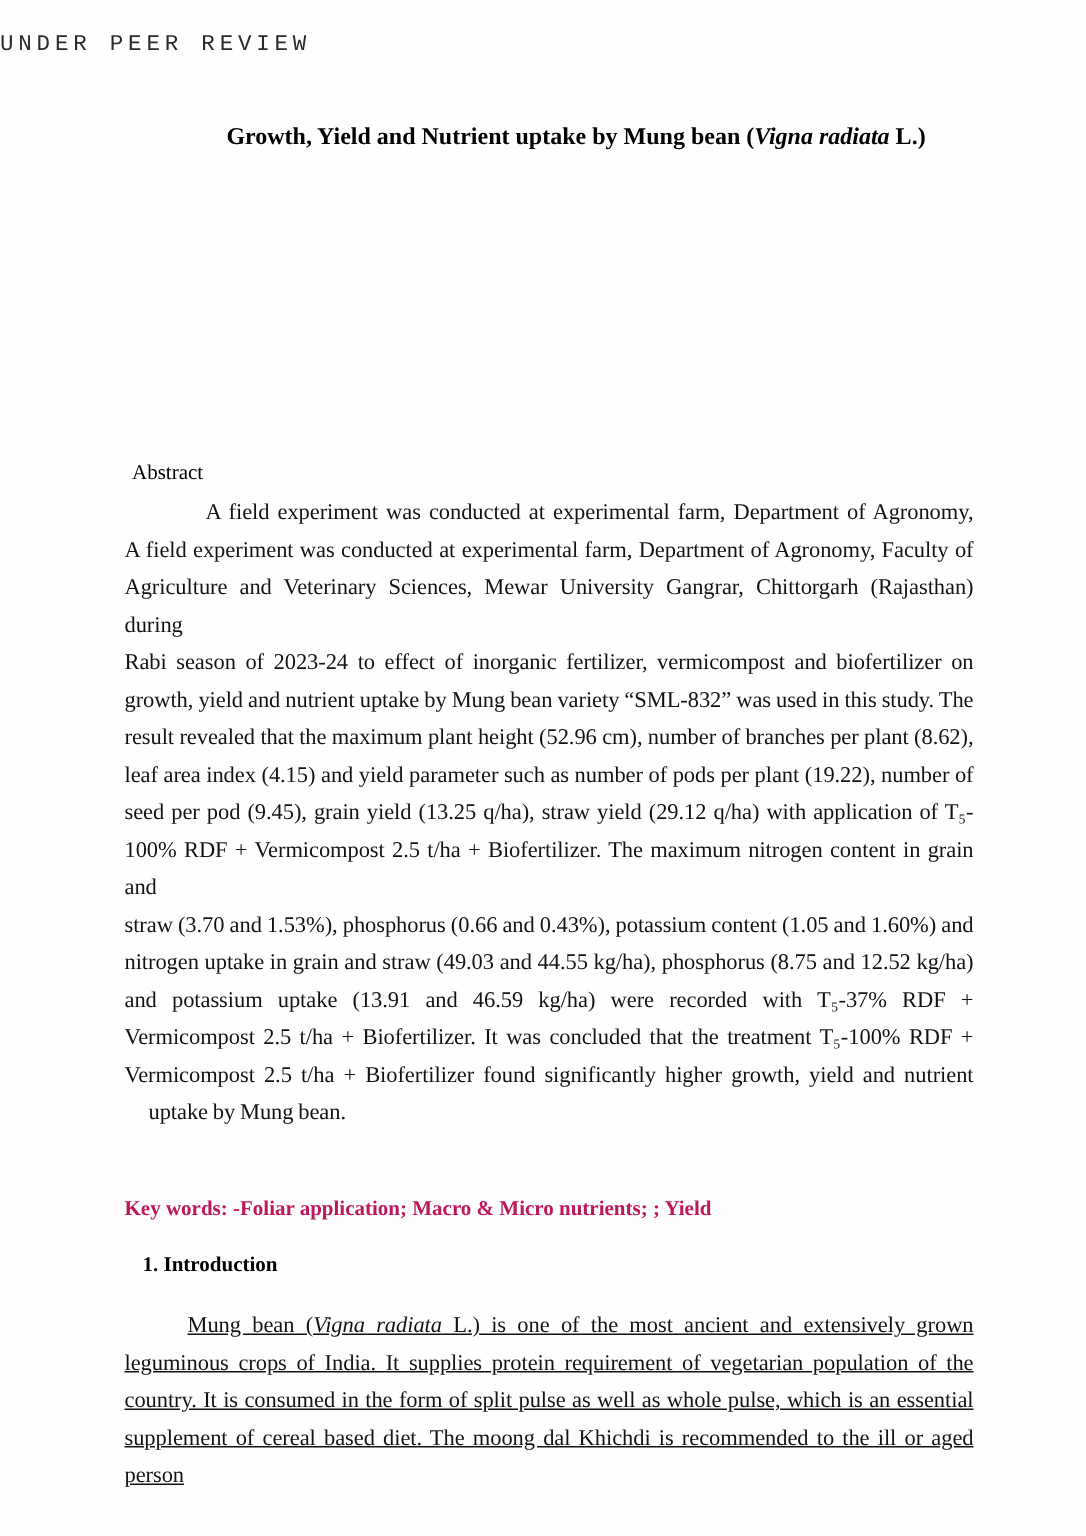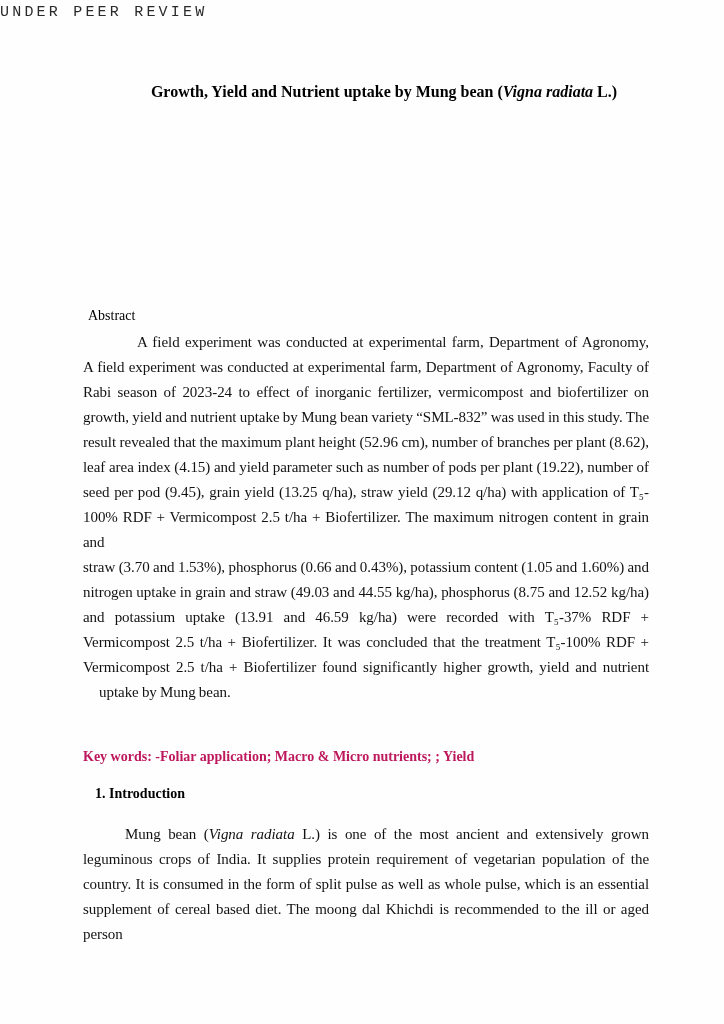--- a/index.html
+++ b/index.html
@@ -7,21 +7,21 @@
     position: relative;
     width: 724px;
     height: 1024px;
     background: #fefefe;
     overflow: hidden;
     font-family: "Liberation Serif", "DejaVu Serif", serif;
     color: #121212;
   }
   .peer-review {
     position: absolute;
-    top: 4px;
+    top: 21px;
     left: 0;
     font-family: "Liberation Mono", "DejaVu Sans Mono", monospace;
     font-size: 15px;
     letter-spacing: 3.2px;
     color: #2a2a2a;
     white-space: nowrap;
   }
   .content {
     position: absolute;
     top: 0;
@@ -67,21 +67,21 @@
     color: #be185d;
   }
   .intro-heading {
     margin-top: 12px;
     font-size: 14px;
     font-weight: bold;
     line-height: 25px;
     color: #000;
     margin-left: 12px;
   }
-  .intro-body { margin-top: 16px; }
+  .intro-body { margin-top: 16px; text-decoration: underline; }
   .intro-first { text-indent: 42px; }
   .italic { font-style: italic; }
 </style>
 </head>
 <body>
 
 <div class="page">
 
   <div class="peer-review">UNDER PEER REVIEW</div>
 
@@ -89,20 +89,21 @@
 
     <div class="title">
       <div><span>Growth, Yield and Nutrient uptake by Mung bean (</span><span class="italic">Vigna radiata</span><span> L.)</span></div>
     </div>
 
     <div class="abstract-heading">Abstract</div>
 
     <div class="body-text abstract-body" data-first-indent="">
         <div class="jline">A field experiment was conducted at experimental farm, Department of Agronomy,</div>
         <div class="jline">A field experiment was conducted at experimental farm, Department of Agronomy, Faculty of</div>
+        <div class="jline">Agriculture and Veterinary Sciences, Mewar University Gangrar, Chittorgarh (Rajasthan) during</div>
         <div class="jline">Rabi season of 2023-24 to effect of inorganic fertilizer, vermicompost and biofertilizer on</div>
         <div class="jline">growth, yield and nutrient uptake by Mung bean variety “SML-832” was used in this study. The</div>
         <div class="jline">result revealed that the maximum plant height (52.96 cm), number of branches per plant (8.62),</div>
         <div class="jline">leaf area index (4.15) and yield parameter such as number of pods per plant (19.22), number of</div>
         <div class="jline">seed per pod (9.45), grain yield (13.25 q/ha), straw yield (29.12 q/ha) with application of T₅-</div>
         <div class="jline">100% RDF + Vermicompost 2.5 t/ha + Biofertilizer. The maximum nitrogen content in grain and</div>
         <div class="jline">straw (3.70 and 1.53%), phosphorus (0.66 and 0.43%), potassium content (1.05 and 1.60%) and</div>
         <div class="jline">nitrogen uptake in grain and straw (49.03 and 44.55 kg/ha), phosphorus (8.75 and 12.52 kg/ha)</div>
         <div class="jline">and potassium uptake (13.91 and 46.59 kg/ha) were recorded with T₅-37% RDF +</div>
         <div class="jline">Vermicompost 2.5 t/ha + Biofertilizer. It was concluded that the treatment T₅-100% RDF +</div>

